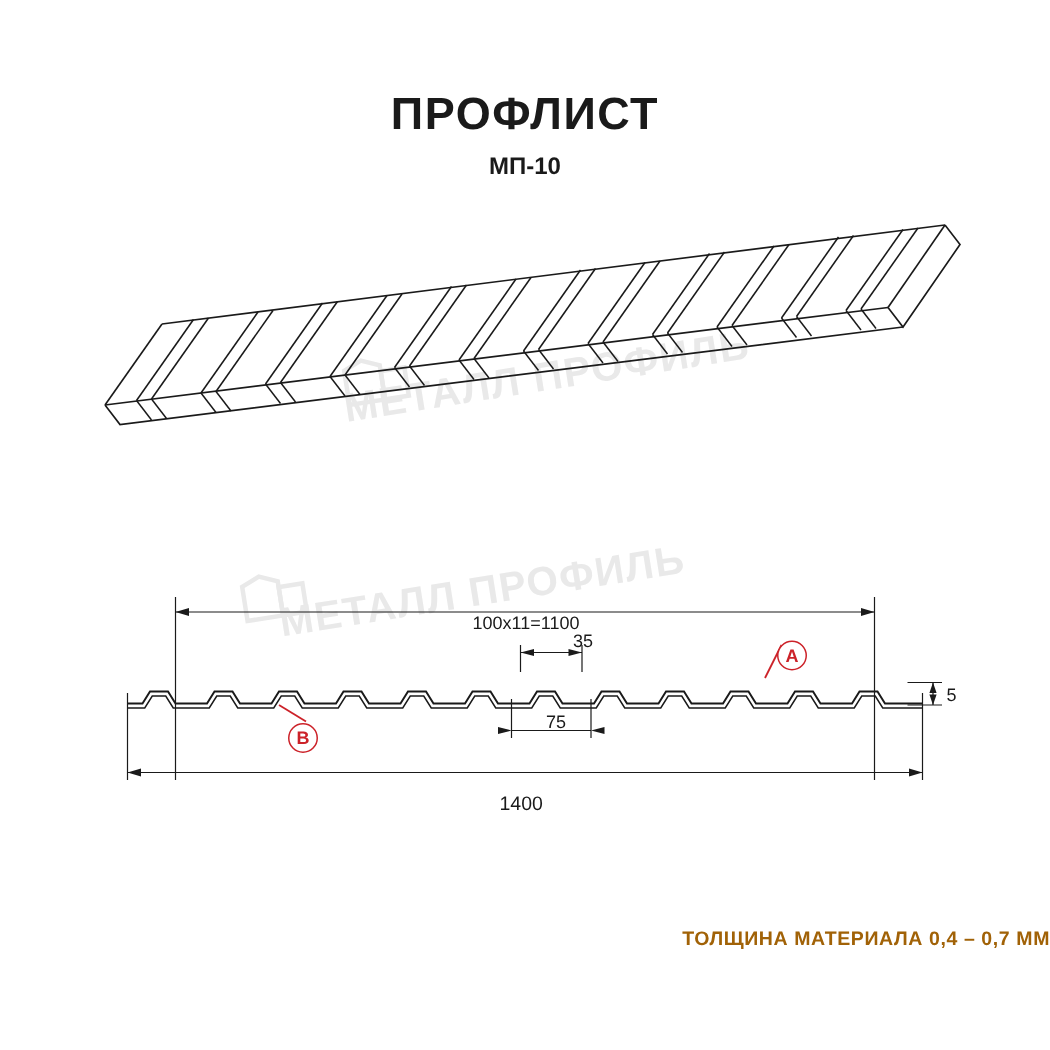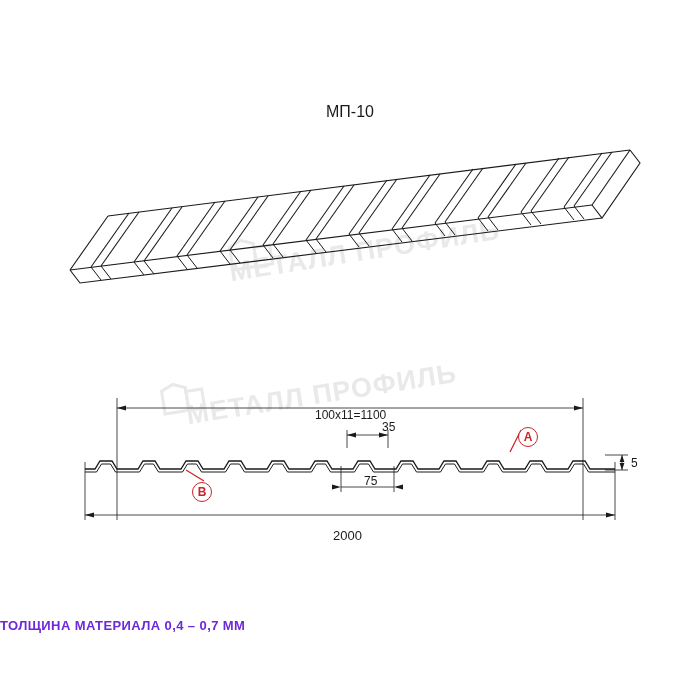--- a/index.html
+++ b/index.html
@@ -31,33 +31,33 @@
     letter-spacing: 1px;
     color: #1a1a1a;
   }
   .subtitle {
     position: absolute;
     top: 103px;
     left: 0;
     width: 700px;
     text-align: center;
     font-size: 16px;
-    font-weight: normal;
+    font-weight: bold;
     color: #1a1a1a;
   }
   .footer-note {
     position: absolute;
     top: 618px;
     left: 0;
     width: 700px;
-    text-align: left;
+    text-align: right;
     font-size: 13px;
     font-weight: bold;
     letter-spacing: 0.4px;
-    color: #6d28d9;
+    color: #a16207;
   }
   .svg-layer {
     position: absolute;
     top: 0;
     left: 0;
   }
   .wm {
     position: absolute;
     font-family: "Liberation Sans", sans-serif;
     font-weight: bold;
@@ -125,20 +125,21 @@
   <div class="wm wm-1">МЕТАЛЛ ПРОФИЛЬ</div>
 
   <div class="wm-logo wm-logo-2">
     <svg width="46" height="34" viewBox="0 0 46 34" aria-hidden="true">
       <path d="M3 31 L3 8 L15 3 L27 8 L27 31 Z" fill="none" stroke="#e9e9e9" stroke-width="3"></path>
       <path d="M27 12 L43 12 L43 31 L27 31 Z" fill="none" stroke="#e9e9e9" stroke-width="3"></path>
     </svg>
   </div>
   <div class="wm wm-2">МЕТАЛЛ ПРОФИЛЬ</div>
 
+  <div class="title">ПРОФЛИСТ</div>
   <div class="subtitle">МП-10</div>
 
   <svg class="svg-layer" width="700" height="700" viewBox="0 0 700 700">
     <g stroke="#1a1a1a" fill="none" stroke-width="1.1" stroke-linejoin="miter" stroke-linecap="butt">
 
       <path d="M108 216 L630 150"></path>
 
       <path d="M70 270 L592 205"></path>
 
       <path d="M108 216 L70 270"></path>
@@ -272,20 +273,20 @@
         <path d="M521 430 L510 452"></path>
         <path d="M204 481 L186 470"></path>
       </g>
     </g>
   </svg>
 
   <div class="dim-text dim-top">100x11=1100</div>
   <div class="dim-text dim-35">35</div>
   <div class="dim-text dim-65">75</div>
   <div class="dim-text dim-10">5</div>
-  <div class="dim-text dim-1200">2000</div>
+  <div class="dim-text dim-1200">1400</div>
 
   <div class="label-red label-a">A</div>
   <div class="label-red label-b">B</div>
 
   <div class="footer-note">ТОЛЩИНА МАТЕРИАЛА 0,4 – 0,7 ММ</div>
 
 </div>
 
 </body></html>

